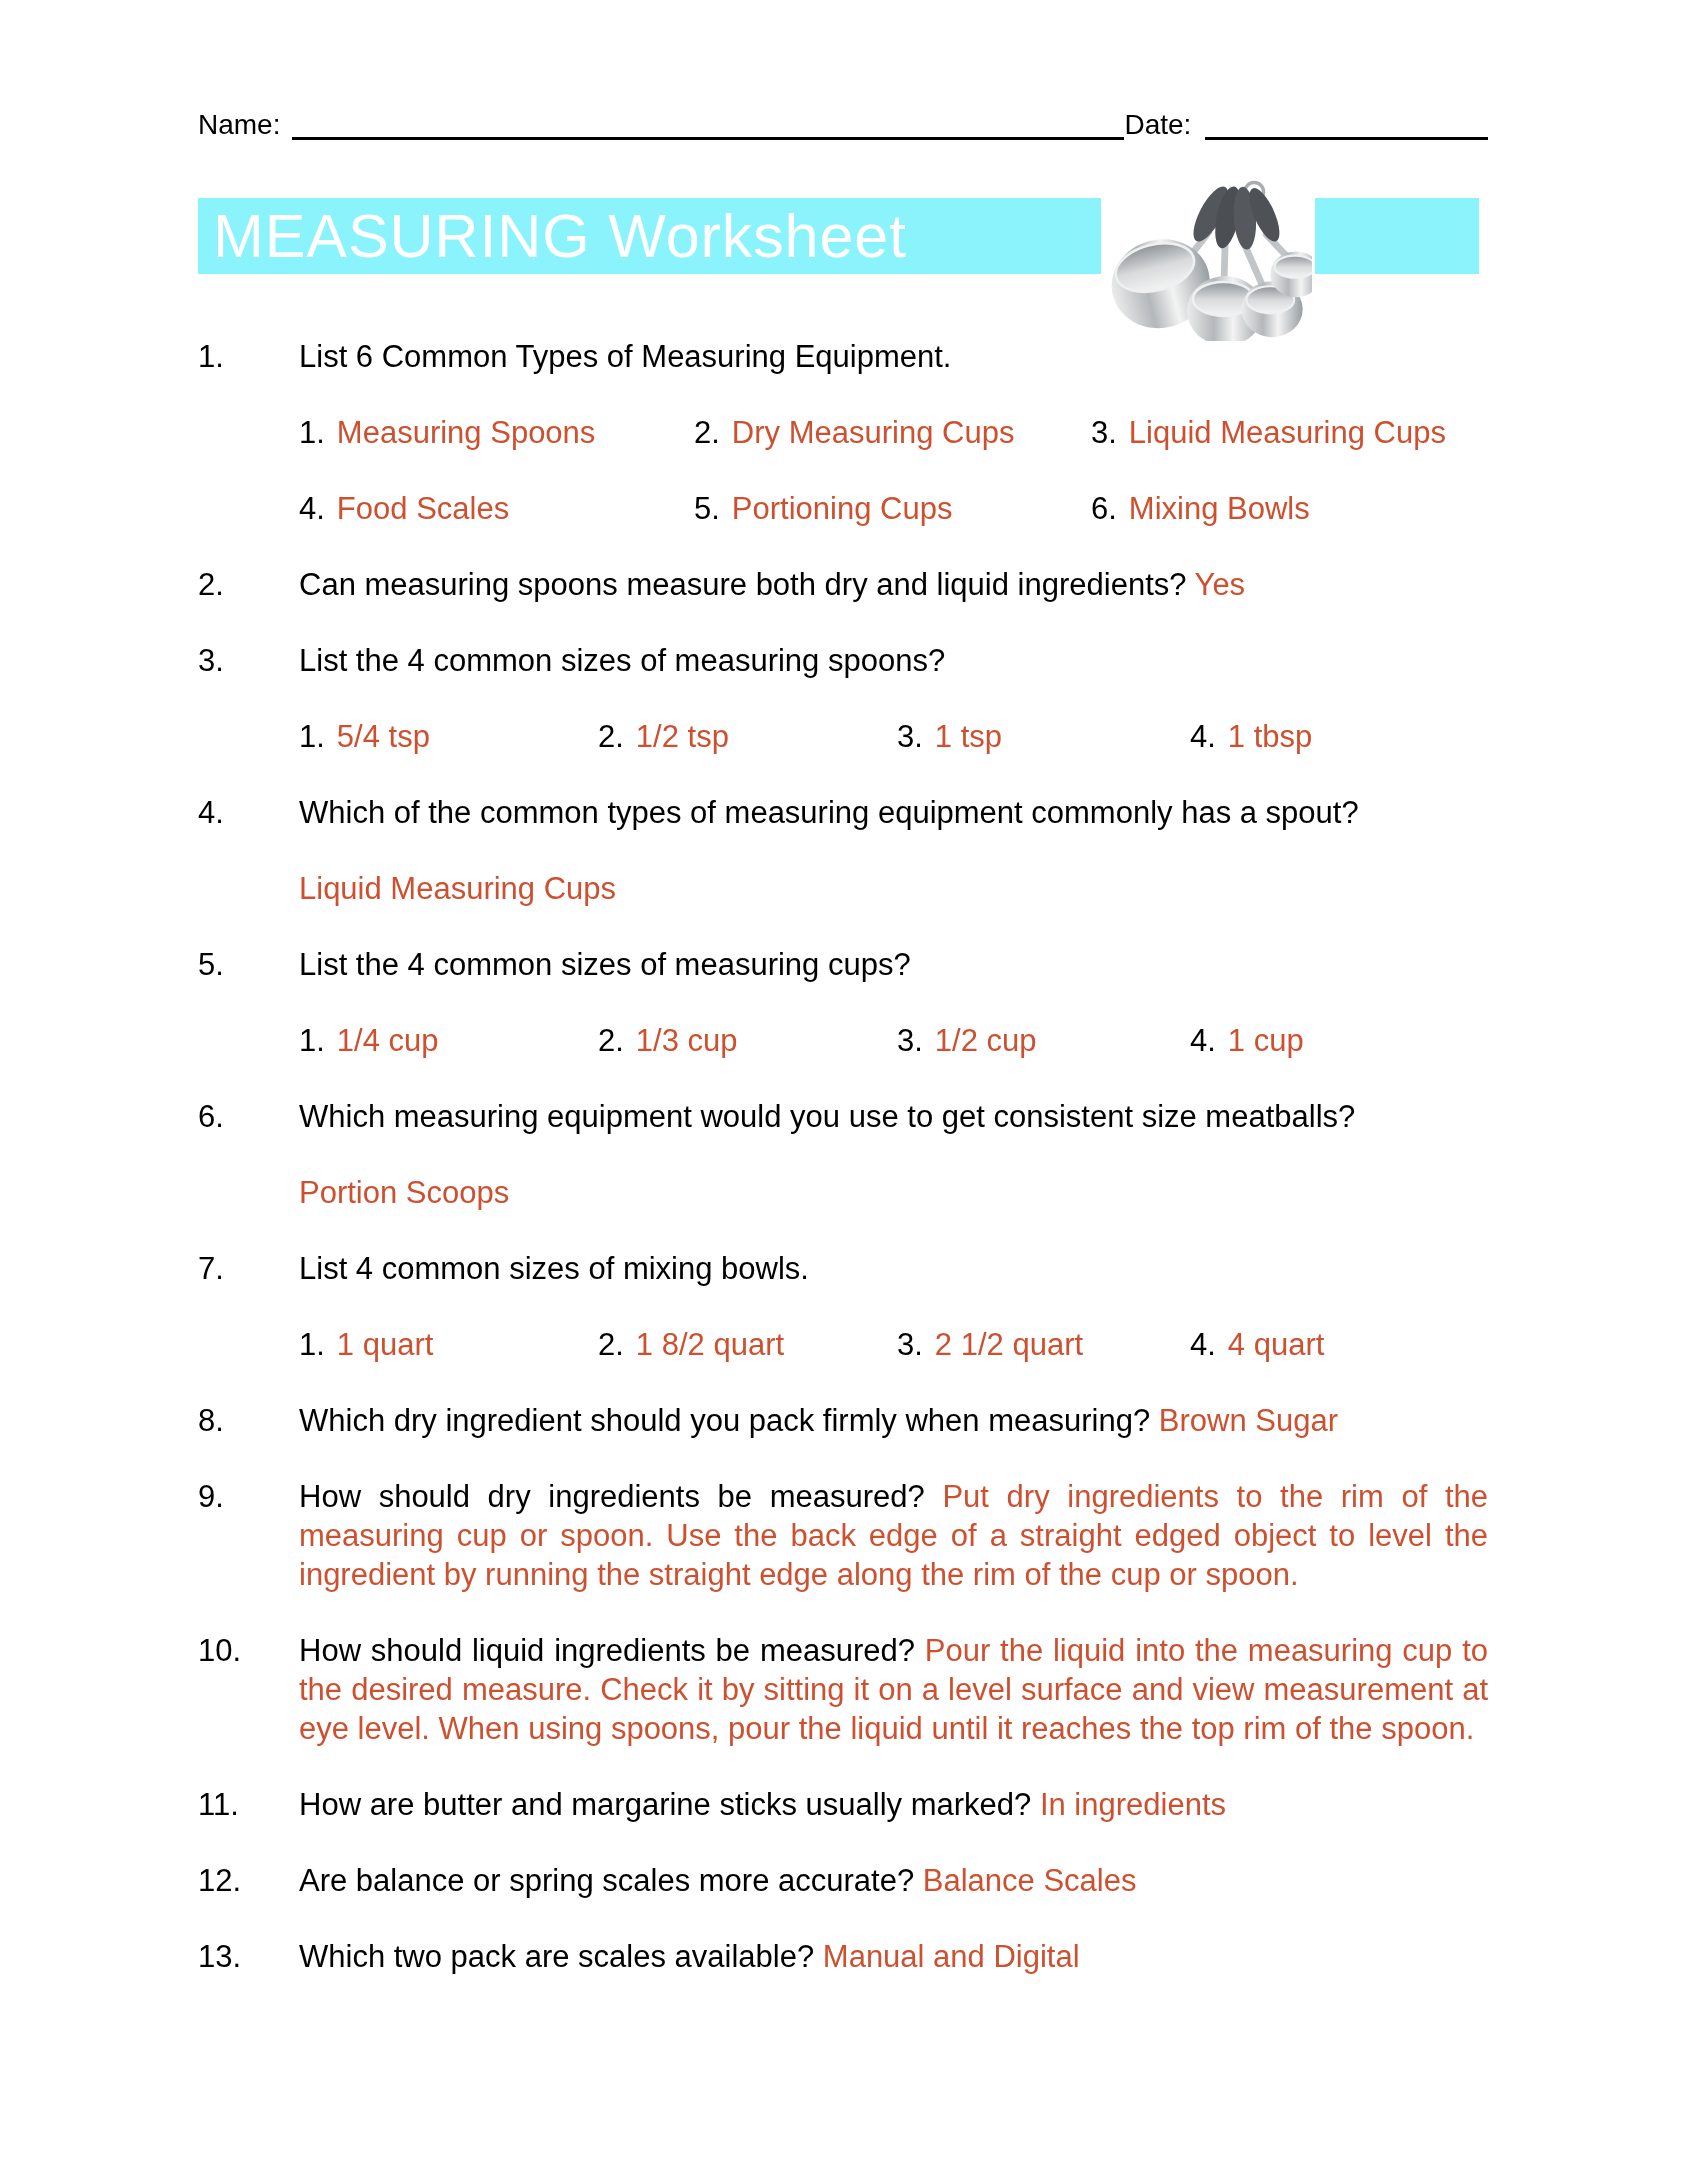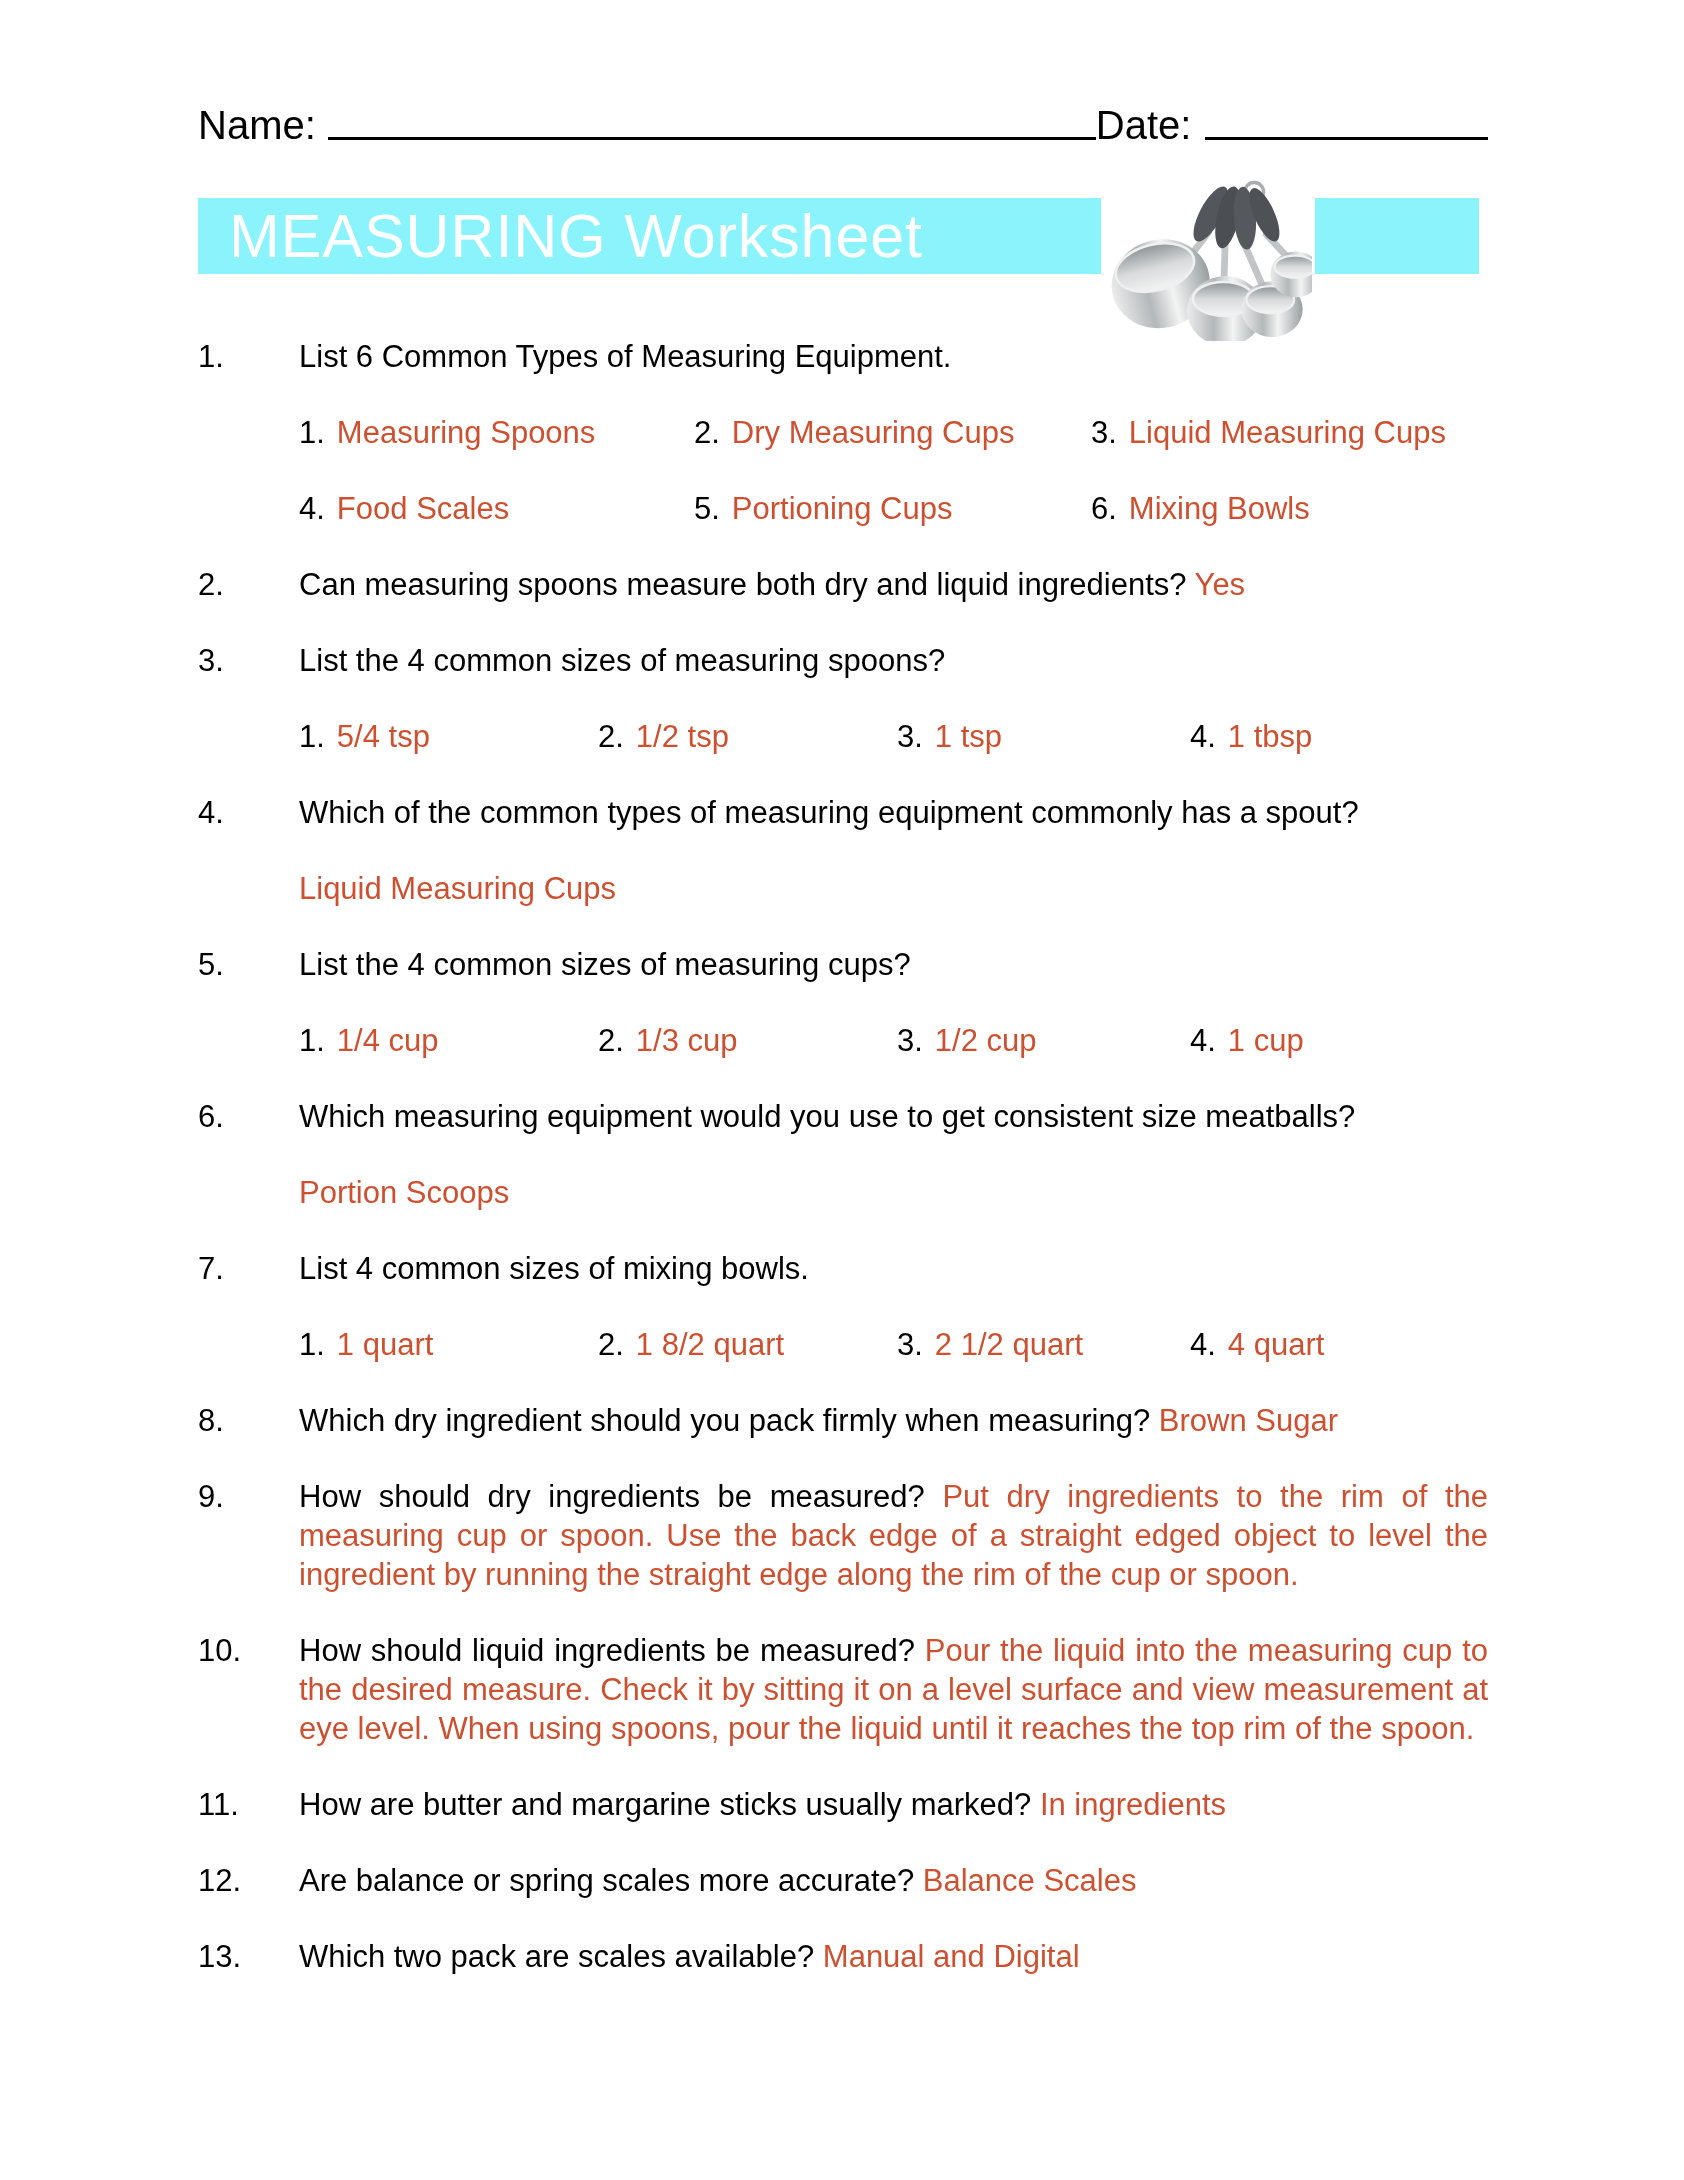--- a/index.html
+++ b/index.html
@@ -7,27 +7,27 @@
   .page {
     position:relative;
     width:1685px; height:2181px;
     background:#fff;
     color:#000;
     font-family:"Liberation Sans","DejaVu Sans",sans-serif;
     overflow:hidden;
     padding:107px 197px 0 198px;
   }
   
-  .header-row { display:flex; align-items:flex-end; font-size:40px; line-height:36px; }
+  .header-row { display:flex; align-items:flex-end; font-size:28px; line-height:36px; }
   .h-label { white-space:pre; }
   .fill-line { flex:1; border-bottom:3.4px solid #000; margin:0 0 2.6px 12px; }
   .date-line { width:283px; border-bottom:3.4px solid #000; margin:0 0 2.6px 13.6px; }
   
   .banner-row { position:relative; display:flex; margin-top:55px; height:76px; }
-  .banner-main { width:903px; background:var(--cyan,#8bf3fc); display:flex; align-items:center; padding-left:31px; overflow:visible; }
+  .banner-main { width:903px; background:var(--cyan,#8bf3fc); display:flex; align-items:center; padding-left:15px; overflow:visible; }
   .banner-title { color:#fff; font-size:61px; line-height:1; letter-spacing:0.9px; white-space:nowrap; }
   .banner-gap  { width:214px; background:#fff; }
   .banner-tail { width:164px; background:var(--cyan,#8bf3fc); }
   .cups-art { position:absolute; left:910px; top:-32px; width:204px; height:175px; }
   
   .questions { margin-top:63px; font-size:31px; line-height:39px; }
   .q-block { margin-bottom:37px; }
   .q-row { display:flex; }
   .q-num { width:101px; flex:none; }
   .q-text { flex:1; }

